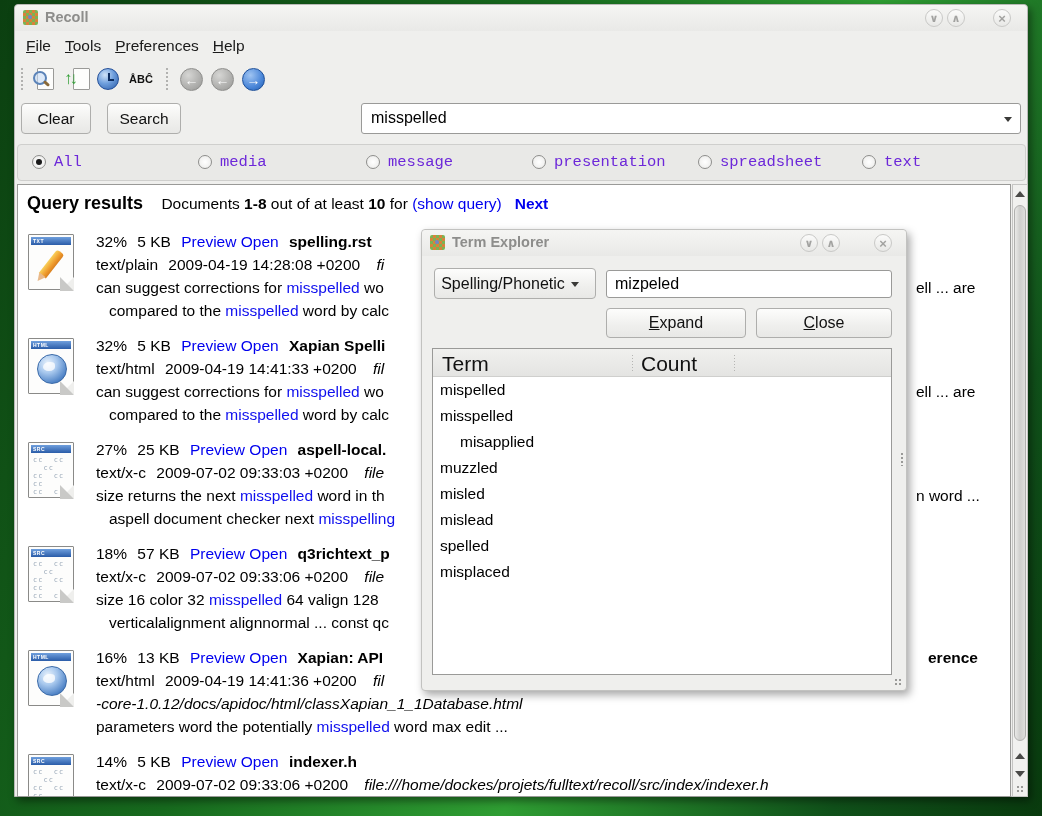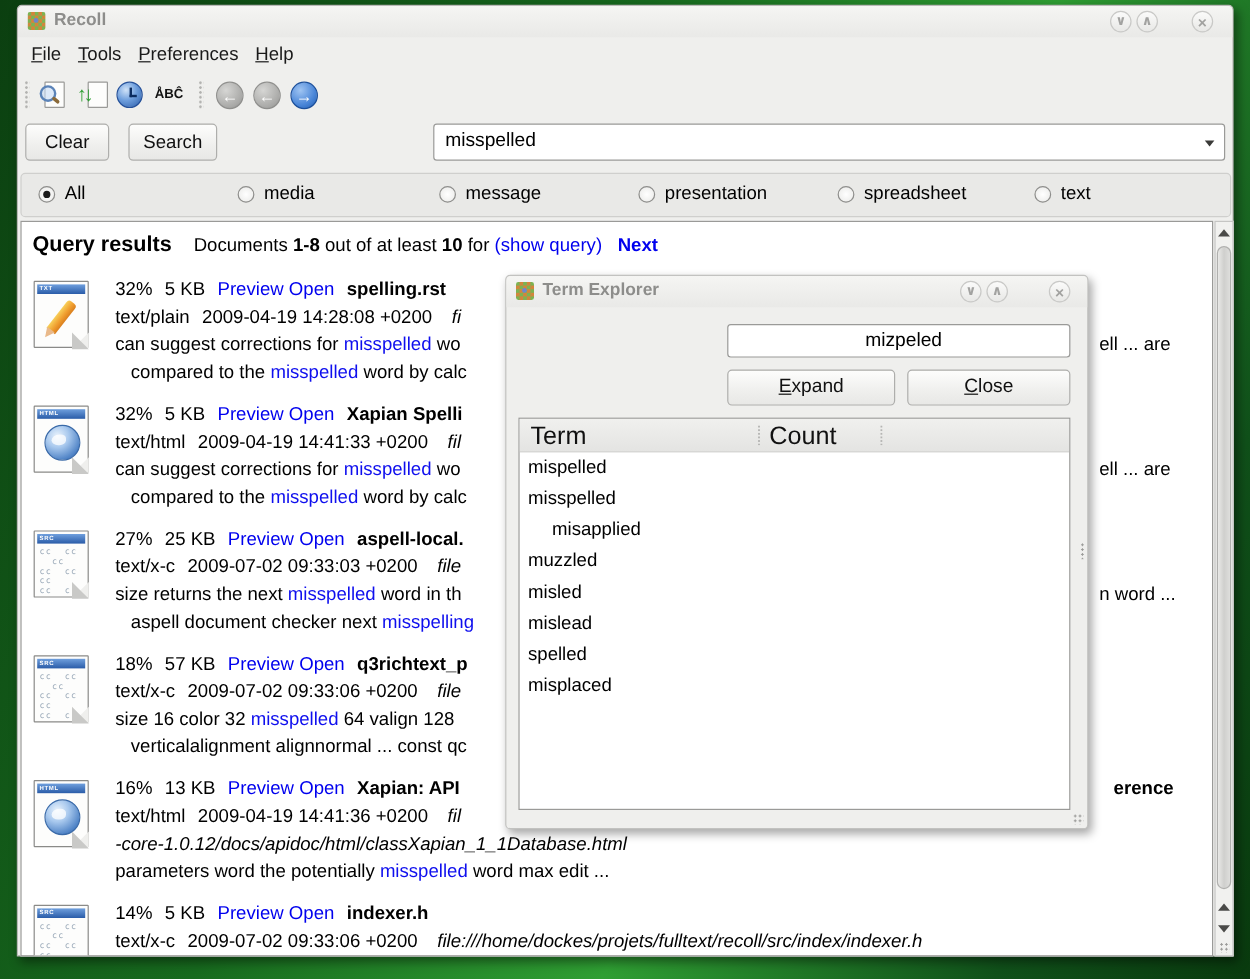--- a/index.html
+++ b/index.html
@@ -56,21 +56,21 @@
     font-size:15.5px;color:#111;text-align:center;box-sizing:border-box;}
   #clear-btn{position:absolute;left:6px;top:98px;width:70px;height:31px;line-height:29px;}
   #search-btn{position:absolute;left:92px;top:98px;width:74px;height:31px;line-height:29px;}
   #qlang-btn{position:absolute;left:182px;top:98px;width:152px;height:31px;line-height:29px;padding-right:14px;}
   .chev-down{display:inline-block;width:0;height:0;border-left:4px solid transparent;border-right:4px solid transparent;border-top:5px solid #3a3a38;vertical-align:middle;margin-left:6px;}
   #query-combo{position:absolute;left:346px;top:98px;width:660px;height:31px;background:#fff;border:1px solid #9a9a98;border-radius:3px;box-sizing:border-box;}
   #query-combo .val{position:absolute;left:9px;top:5px;font-size:16px;color:#000;}
   #query-combo .combo-arrow{position:absolute;right:8px;top:13px;}
   
   #filter-row{position:absolute;left:2px;top:139px;width:1009px;height:37px;background:#e9e9e7;border:1px solid #cfcfcd;border-radius:4px;box-sizing:border-box;}
-  .filter-item{position:absolute;top:8px;display:flex;align-items:center;font-size:15.5px;color:#000000;}
+  .filter-item{position:absolute;top:8px;display:flex;align-items:center;font-size:15.5px;color:#6d28d9;font-family:Liberation Mono, monospace;}
   .radio{width:14px;height:14px;border-radius:50%;border:1px solid #8e8e8c;background:radial-gradient(#ffffff,#e9e9e7);margin-right:8px;position:relative;box-sizing:border-box;}
   .radio.checked::after{content:"";position:absolute;left:3px;top:3px;width:6px;height:6px;border-radius:50%;background:#1a1a1a;}
   
   #results-frame{position:absolute;left:2px;top:179px;width:994px;height:613px;background:#fff;border:1px solid #9a9a98;box-sizing:border-box;overflow:hidden;}
   #results-header{position:absolute;left:9px;top:8px;font-size:15.5px;color:#000;white-space:nowrap;}
   #results-title{font-size:18px;font-weight:bold;margin-right:14px;}
   .b{font-weight:bold;}
   a.link{color:#0000ee;cursor:pointer;}
   .hl{color:#0f0fee;}
   #results-list{position:absolute;left:0;top:0;right:0;bottom:0;}
@@ -101,21 +101,21 @@
   .sb-arrow{position:absolute;left:2px;width:10px;height:0;}
   .tri-up{width:0;height:0;border-left:5px solid transparent;border-right:5px solid transparent;border-bottom:6px solid #4a4a48;}
   .tri-down{width:0;height:0;border-left:5px solid transparent;border-right:5px solid transparent;border-top:6px solid #4a4a48;}
   #sb-thumb{position:absolute;left:1px;top:20px;width:12px;height:536px;border-radius:7px;
     background:linear-gradient(90deg,#e9e9e7,#cfcfcd 50%,#dededc);border:1px solid #b0b0ae;box-sizing:border-box;}
   
   #term-explorer{position:absolute;left:406px;top:224px;width:486px;height:462px;background:#efefed;
     border:1px solid #c2c2c0;border-radius:4px;box-shadow:3px 4px 8px rgba(0,0,0,.35);box-sizing:border-box;}
   #term-explorer .titlebar{border-radius:4px 4px 0 0;}
   #te-mode{position:absolute;left:12px;top:38px;width:162px;height:31px;line-height:29px;font-size:16px;padding-right:10px;}
-  #te-input{position:absolute;left:184px;top:40px;width:286px;height:28px;background:#fff;border:1px solid #9a9a98;border-radius:3px;box-sizing:border-box;font-size:16px;line-height:26px;padding-left:8px;color:#000;text-align:center;}
+  #te-input{position:absolute;left:184px;top:40px;width:286px;height:28px;background:#fff;border:1px solid #9a9a98;border-radius:3px;box-sizing:border-box;font-size:16px;line-height:26px;padding-left:8px;color:#000;}
   #te-lang{position:absolute;left:12px;top:78px;width:162px;height:29px;line-height:27px;font-size:16px;color:#a9a9a7;background:#ececea;border:1px solid #c5c5c3;border-radius:4px;text-align:left;padding-left:10px;box-sizing:border-box;}
   #te-lang .chev-down{border-top-color:#a9a9a7;position:absolute;right:10px;top:12px;}
   #te-expand{position:absolute;left:184px;top:78px;width:140px;height:30px;line-height:28px;font-size:16px;}
   #te-close{position:absolute;left:334px;top:78px;width:136px;height:30px;line-height:28px;font-size:16px;}
   #te-table{position:absolute;left:10px;top:118px;width:460px;height:327px;background:#fff;border:1px solid #9a9a98;box-sizing:border-box;overflow:hidden;}
   #te-head{position:absolute;left:0;top:0;right:0;height:27px;background:linear-gradient(#f0f0ee,#e4e4e2);border-bottom:1px solid #cfcfcd;}
   #te-head .hcell{position:absolute;top:3px;font-size:21px;color:#111;}
   #te-head .h-term{left:9px;}
   #te-head .h-count{left:208px;}
   .hsep{position:absolute;top:5px;width:3px;height:17px;background:radial-gradient(#b5b5b3 .8px,transparent 1px) 0 0/3px 3px repeat;}
@@ -326,20 +326,23 @@
   <div class="grip-dots" id="mw-grip-corner"></div>
 
   <div id="term-explorer">
     <div class="titlebar">
       <div class="win-icon"></div>
       <div class="win-title">Term Explorer</div>
       <div class="winbtn" style="right:88px;">∨</div>
       <div class="winbtn" style="right:66px;">∧</div>
       <div class="winbtn" style="right:14px;font-size:13px;">×</div>
     </div>
+    <div id="te-mode" class="btn">
+      <span>Spelling/Phonetic</span><span class="chev-down"></span>
+    </div>
     <div id="te-input">mizpeled</div>
     <div id="te-close" class="btn"><span class="accel">C</span>lose</div>
     <div id="te-expand" class="btn"><span class="accel">E</span>xpand</div>
     <div id="te-table">
       <div id="te-head">
         <span class="hcell h-term">Term</span>
         <span class="hcell h-count">Count</span>
         <span class="hsep hsep1"></span>
         <span class="hsep hsep2"></span>
       </div>

